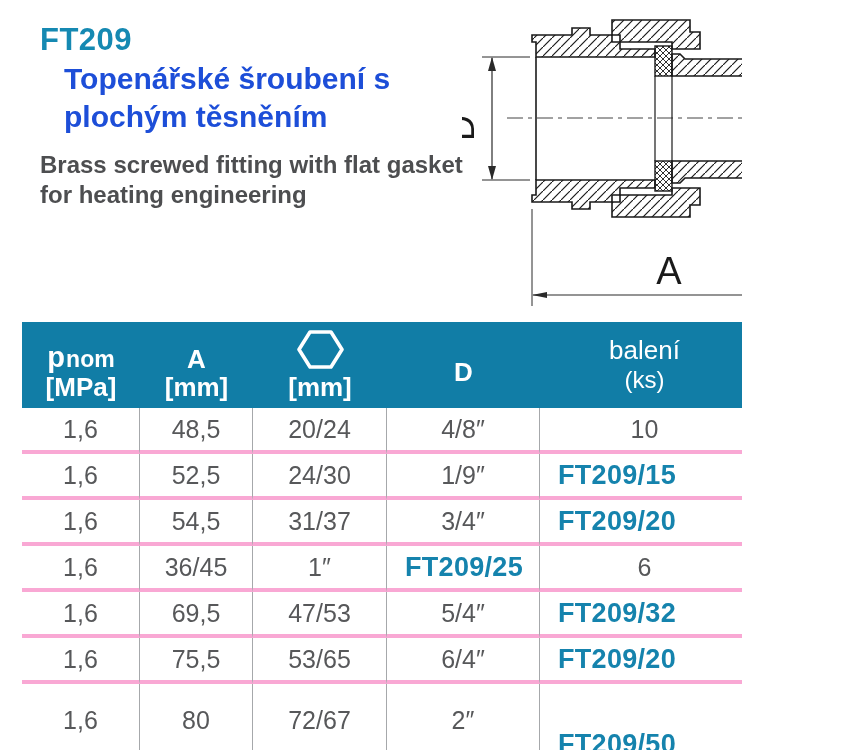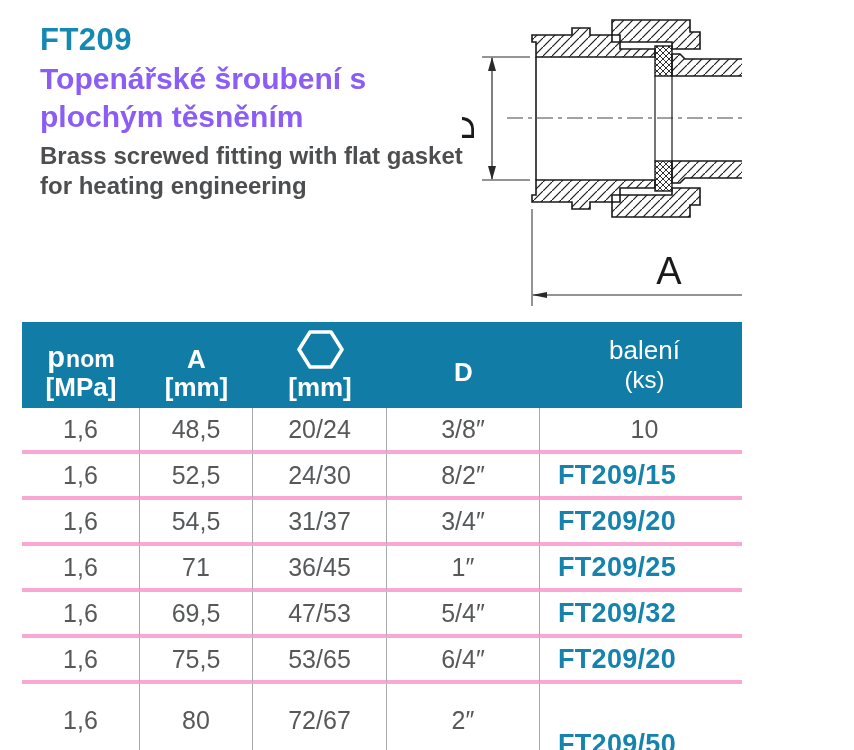--- a/index.html
+++ b/index.html
@@ -3,22 +3,22 @@
 <meta charset="utf-8">
 <style>
   html,body{margin:0;padding:0;background:#fff;}
   .page{
     position:relative;width:742px;height:750px;background:#ffffff;overflow:hidden;
     font-family:"Liberation Sans", sans-serif;
   }
   
   .header-block{position:absolute;left:40px;top:22px;width:445px;}
   .product-code{color:#1589b2;font-size:31px;font-weight:bold;line-height:36px;letter-spacing:.5px;}
-  .title-cs{color:#8b5cf6;font-size:30px;font-weight:bold;line-height:38px;margin-top:2px;}
-  .title-en{color:#4d4e50;font-size:24px;font-weight:bold;line-height:30px;margin-top:5px;}
+  .title-cs{color:#1d4ed8;font-size:30px;font-weight:bold;line-height:38px;margin-top:2px;margin-left:24px;}
+  .title-en{color:#4d4e50;font-size:24px;font-weight:bold;line-height:30px;margin-top:14px;}
   
   .drawing{position:absolute;left:462px;top:2px;width:392px;height:313px;}
   
   .spec-table{position:absolute;left:22px;top:322px;width:811px;}
   .grid-row{display:grid;grid-template-columns:118px 113px 134px 153px 209px 84px;}
   .thead{background:#117da6;height:86px;color:#ffffff;}
   .th{display:flex;flex-direction:column;align-items:center;justify-content:flex-end;
       padding-bottom:7px;font-size:26px;font-weight:bold;line-height:28px;}
   .th-sym-line{display:flex;align-items:baseline;}
   .psym{font-size:29px;font-weight:bold;}
@@ -130,45 +130,44 @@
         <span>Kód</span>
       </div>
     </div>
 
     <div class="tbody">
 
       <div class="grid-row">
         <div class="td">1,6</div>
         <div class="td">48,5</div>
         <div class="td">20/24</div>
-        <div class="td">3/8″</div>
+        <div class="td">4/8″</div>
         <div class="td">10</div>
       </div>
 
       <div class="grid-row">
         <div class="td">1,6</div>
         <div class="td">52,5</div>
         <div class="td">24/30</div>
-        <div class="td">8/2″</div>
+        <div class="td">1/9″</div>
         <div class="td td-code">FT209/15</div>
         <div class="td">8</div>
       </div>
 
       <div class="grid-row">
         <div class="td">1,6</div>
         <div class="td">54,5</div>
         <div class="td">31/37</div>
         <div class="td">3/4″</div>
         <div class="td td-code">FT209/20</div>
         <div class="td">10</div>
       </div>
 
       <div class="grid-row">
         <div class="td">1,6</div>
-        <div class="td">71</div>
         <div class="td">36/45</div>
         <div class="td">1″</div>
         <div class="td td-code">FT209/25</div>
         <div class="td">6</div>
       </div>
 
       <div class="grid-row">
         <div class="td">1,6</div>
         <div class="td">69,5</div>
         <div class="td">47/53</div>

